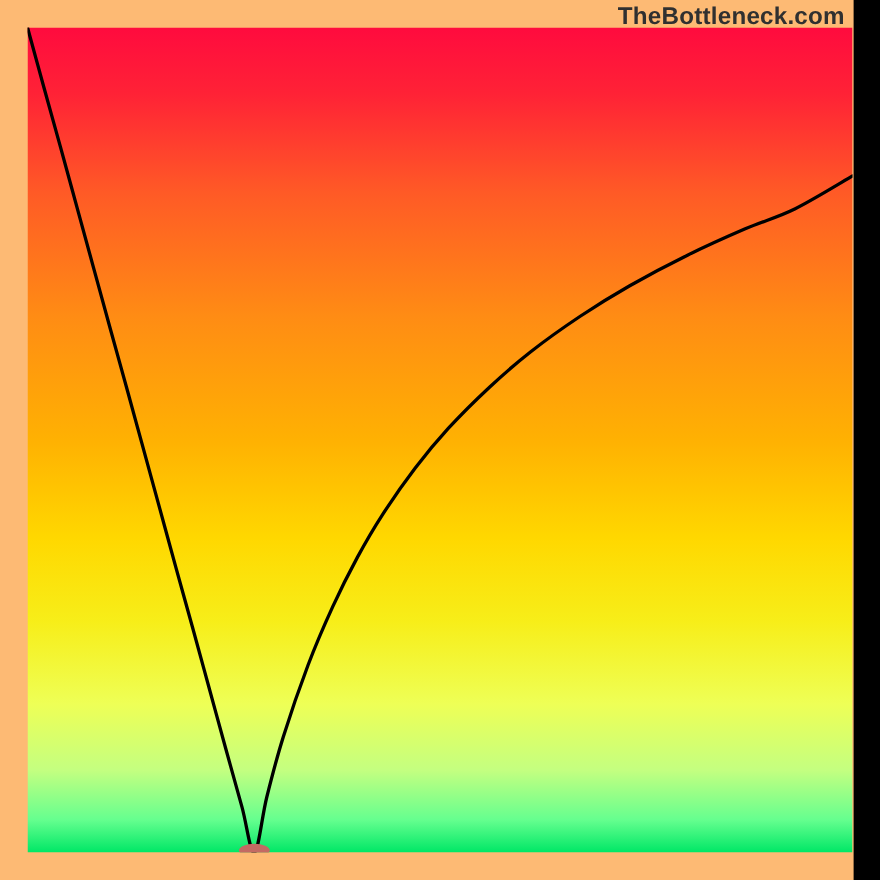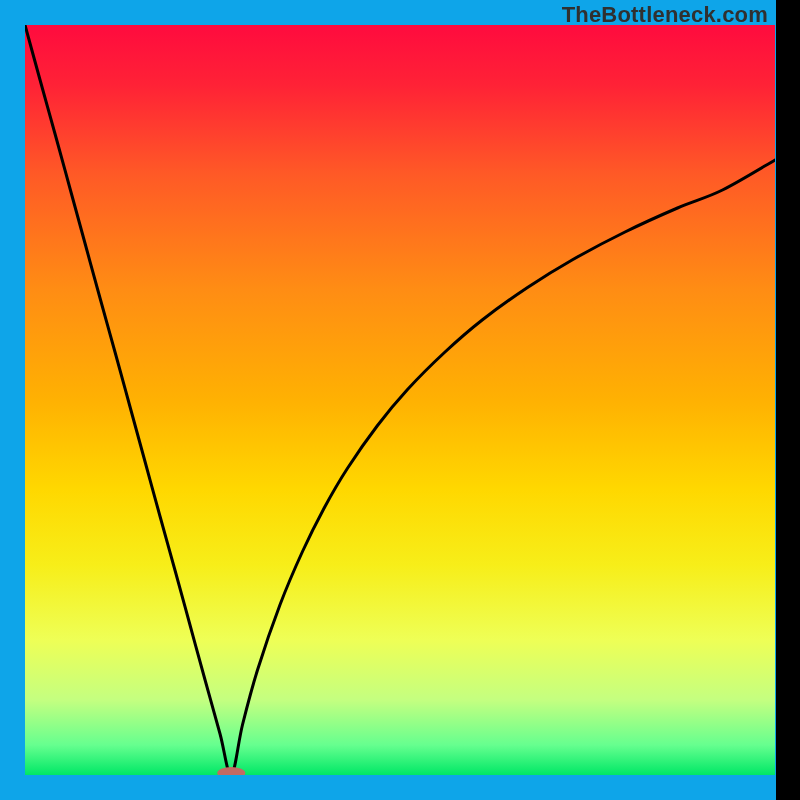--- a/index.html
+++ b/index.html
@@ -10,21 +10,21 @@
     overflow: hidden;
     background: #000;
     font-family: Arial, Helvetica, sans-serif;
   }
   .frame {
     position: absolute;
     top: 0;
     left: 0;
     width: 776px;
     height: 800px;
-    background: #0ea5e9;
+    background: #fdba74;
     text-align: center;
   }
   .plot-area {
     position: absolute;
     top: 25px;
     left: 25px;
     width: 750px;
     height: 750px;
   }
   .watermark {

